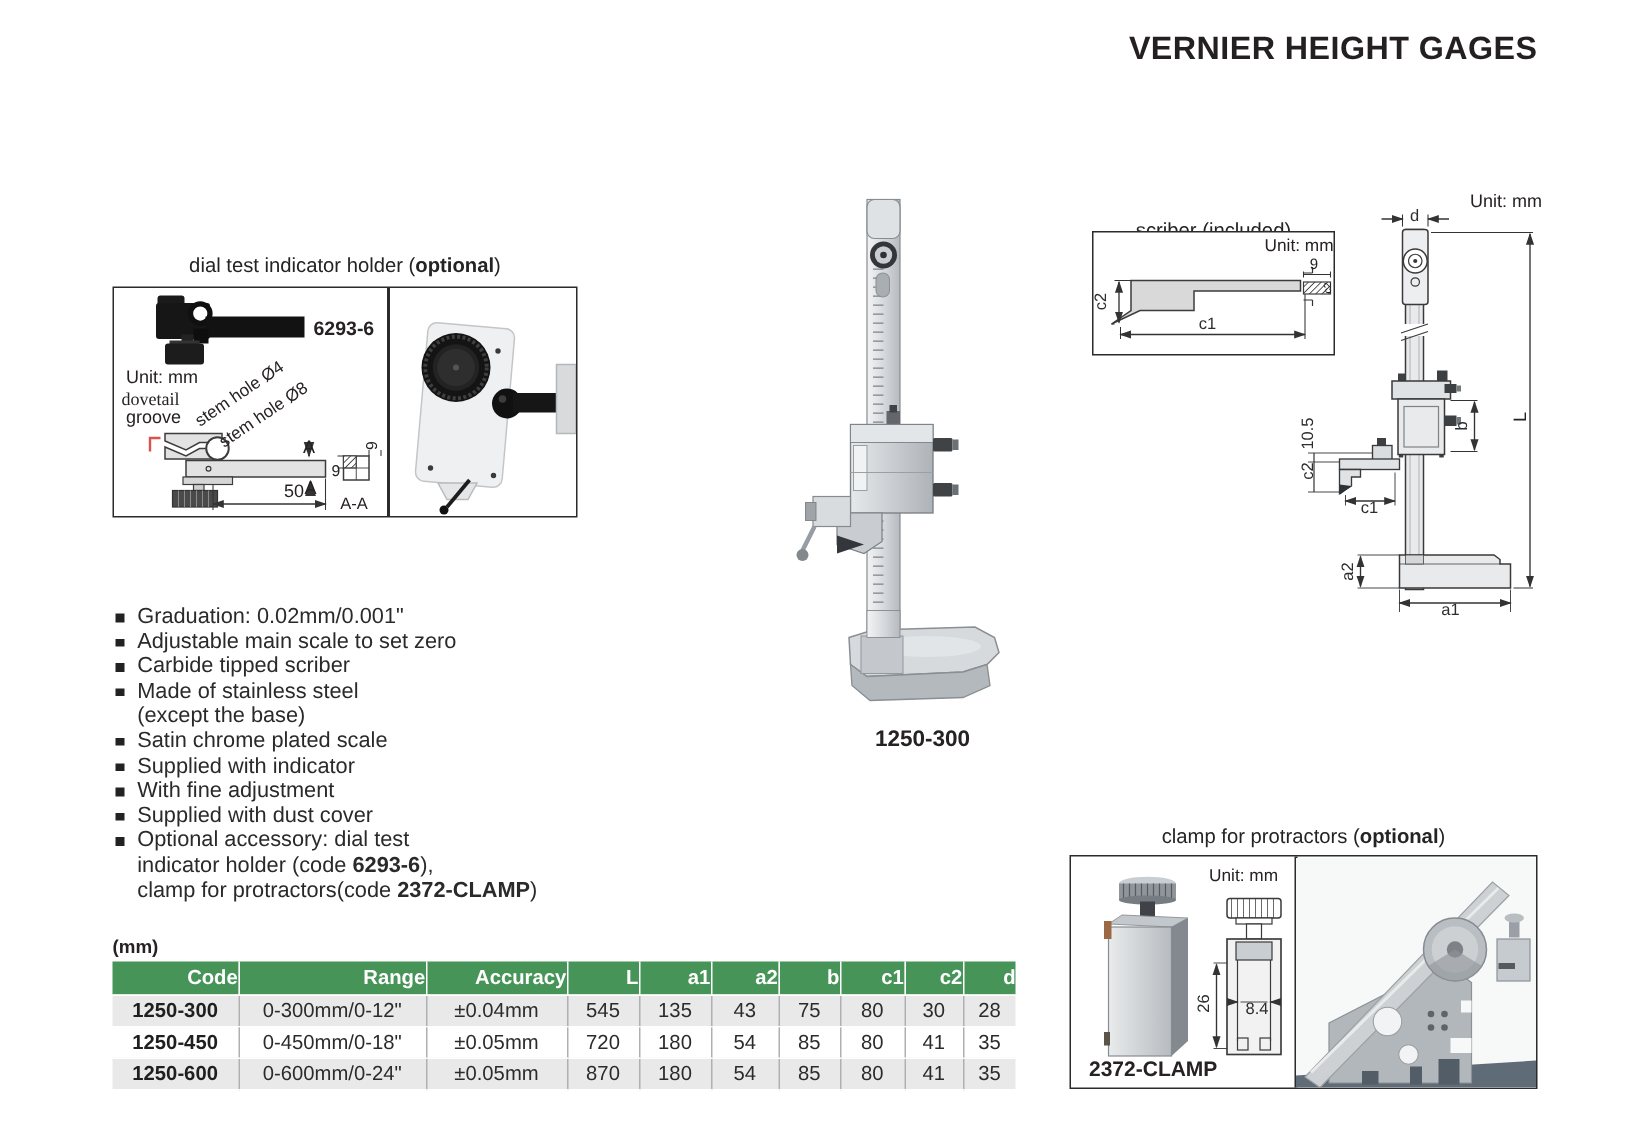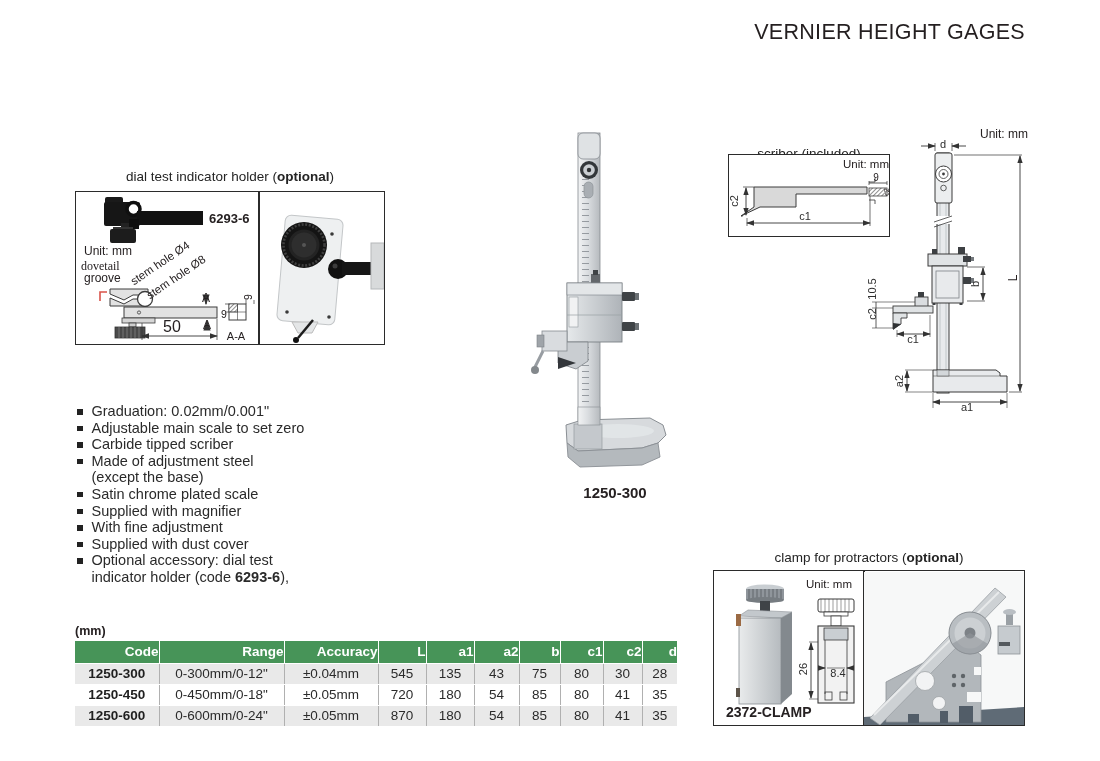--- a/index.html
+++ b/index.html
@@ -3,21 +3,21 @@
 <meta charset="utf-8">
 <style>
   :root { --green:#479458; --rowalt:#e9e9e9; --ink:#262122; --red:#d9534a; }
   * { margin:0; padding:0; box-sizing:border-box; }
   body { background:#fff; font-family:"Liberation Sans", sans-serif; color:var(--ink); }
   #page { position:relative; width:1100px; height:761px; background:#fff; overflow:hidden; }
   .abs { position:absolute; white-space:nowrap; }
   .ctext { position:absolute; transform:translate(-50%,-50%); white-space:nowrap; }
   .vtext { position:absolute; transform:translate(-50%,-50%) rotate(-90deg); white-space:nowrap; }
   .stem-label { position:absolute; transform:translate(-50%,-50%) rotate(-34deg); white-space:nowrap; font-size:11.5px; }
-  .page-title { font-size:21.5px; font-weight:normal; letter-spacing:.3px; color:#241f20; }
+  .page-title { font-size:21.5px; font-weight:bold; letter-spacing:.3px; color:#241f20; }
   .box { position:absolute; border:1.5px solid #2b2b2b; background:#fff; }
   .box-title { position:absolute; text-align:center; font-size:13.5px; color:#242424; }
   .divider { position:absolute; width:1.5px; background:#2b2b2b; top:0; bottom:0; }
   .small { font-size:12px; } .tiny { font-size:10.5px; } .dim { font-size:11px; color:#2e2e2e; }
   .code-label { font-weight:bold; font-size:13px; }
   .product-code { position:absolute; text-align:center; font-weight:bold; font-size:15px; }
   
   #features-list { position:absolute; left:75px; top:403px; width:335px; }
   .feat { display:flex; align-items:flex-start; line-height:16.6px; font-size:14.5px; color:#2a2a2a; }
   .feat .bt { flex:0 0 auto; width:5.5px; height:5.5px; background:#222; margin:6px 9px 0 2px; }
@@ -119,21 +119,21 @@
       <circle cx="219" cy="147" r="3" fill="#111"></circle>
     </g>
   </svg>
 
   <div class="abs code-label" style="left:209px; top:211px;">6293-6</div>
   <div class="abs small" style="left:84px; top:244px;">Unit: mm</div>
   <div class="abs small" style="left:81px; top:259px;font-family:Liberation Serif, serif;">dovetail</div>
   <div class="abs small" style="left:84px; top:271px;">groove</div>
   <div class="stem-label" style="left:160px; top:263px;">stem hole Ø4</div>
   <div class="stem-label" style="left:176px; top:277px;">stem hole Ø8</div>
-  <div class="ctext" style="left:172px; top:327px; font-size:16px;">50</div>
+  <div class="ctext" style="left:196px; top:327px; font-size:12px;">50</div>
   <div class="ctext small" style="left:206px; top:298px;">A</div>
   <div class="ctext small" style="left:207px; top:325px;">A</div>
   <div class="ctext tiny" style="left:224px; top:314px;">9</div>
   <div class="vtext tiny" style="left:248px; top:297px;">9</div>
   <div class="ctext" style="left:236px; top:336px; font-size:11px;">A-A</div>
 
   <svg style="left:530px; top:125px;" width="145" height="360" viewBox="0 0 145 360">
     <defs>
       <linearGradient id="beamg" x1="0" y1="0" x2="1" y2="0">
         <stop offset="0" stop-color="#f2f3f4"></stop>
@@ -307,49 +307,53 @@
       <div class="feat">
         <span class="bt"></span>
         <span><span>Adjustable main scale to set zero</span></span>
       </div>
       <div class="feat">
         <span class="bt"></span>
         <span><span>Carbide tipped scriber</span></span>
       </div>
       <div class="feat">
         <span class="bt"></span>
-        <span><span>Made of adjustment steel</span></span>
+        <span><span>Made of stainless steel</span></span>
       </div>
       <div class="feat cont">
         <span class="bt"></span>
         <span><span>(except the base)</span></span>
       </div>
       <div class="feat">
         <span class="bt"></span>
         <span><span>Satin chrome plated scale</span></span>
       </div>
       <div class="feat">
         <span class="bt"></span>
-        <span><span>Supplied with magnifier</span></span>
+        <span><span>Supplied with indicator</span></span>
       </div>
       <div class="feat">
         <span class="bt"></span>
         <span><span>With fine adjustment</span></span>
       </div>
       <div class="feat">
         <span class="bt"></span>
         <span><span>Supplied with dust cover</span></span>
       </div>
       <div class="feat">
         <span class="bt"></span>
         <span><span>Optional accessory: dial test</span></span>
       </div>
       <div class="feat cont">
         <span class="bt"></span>
         <span><span>indicator holder (code </span><b>6293-6</b><span>),</span></span>
+      </div>
+      <div class="feat cont">
+        <span class="bt"></span>
+        <span><span>clamp for protractors(code </span><b>2372-CLAMP</b><span>)</span></span>
       </div>
     </div>
 
   <div class="mm-label">(mm)</div>
   <table id="gtable">
       <colgroup>
         <col style="width: 84px;">
         <col style="width: 125px;">
         <col style="width: 94px;">
         <col style="width: 48px;">

